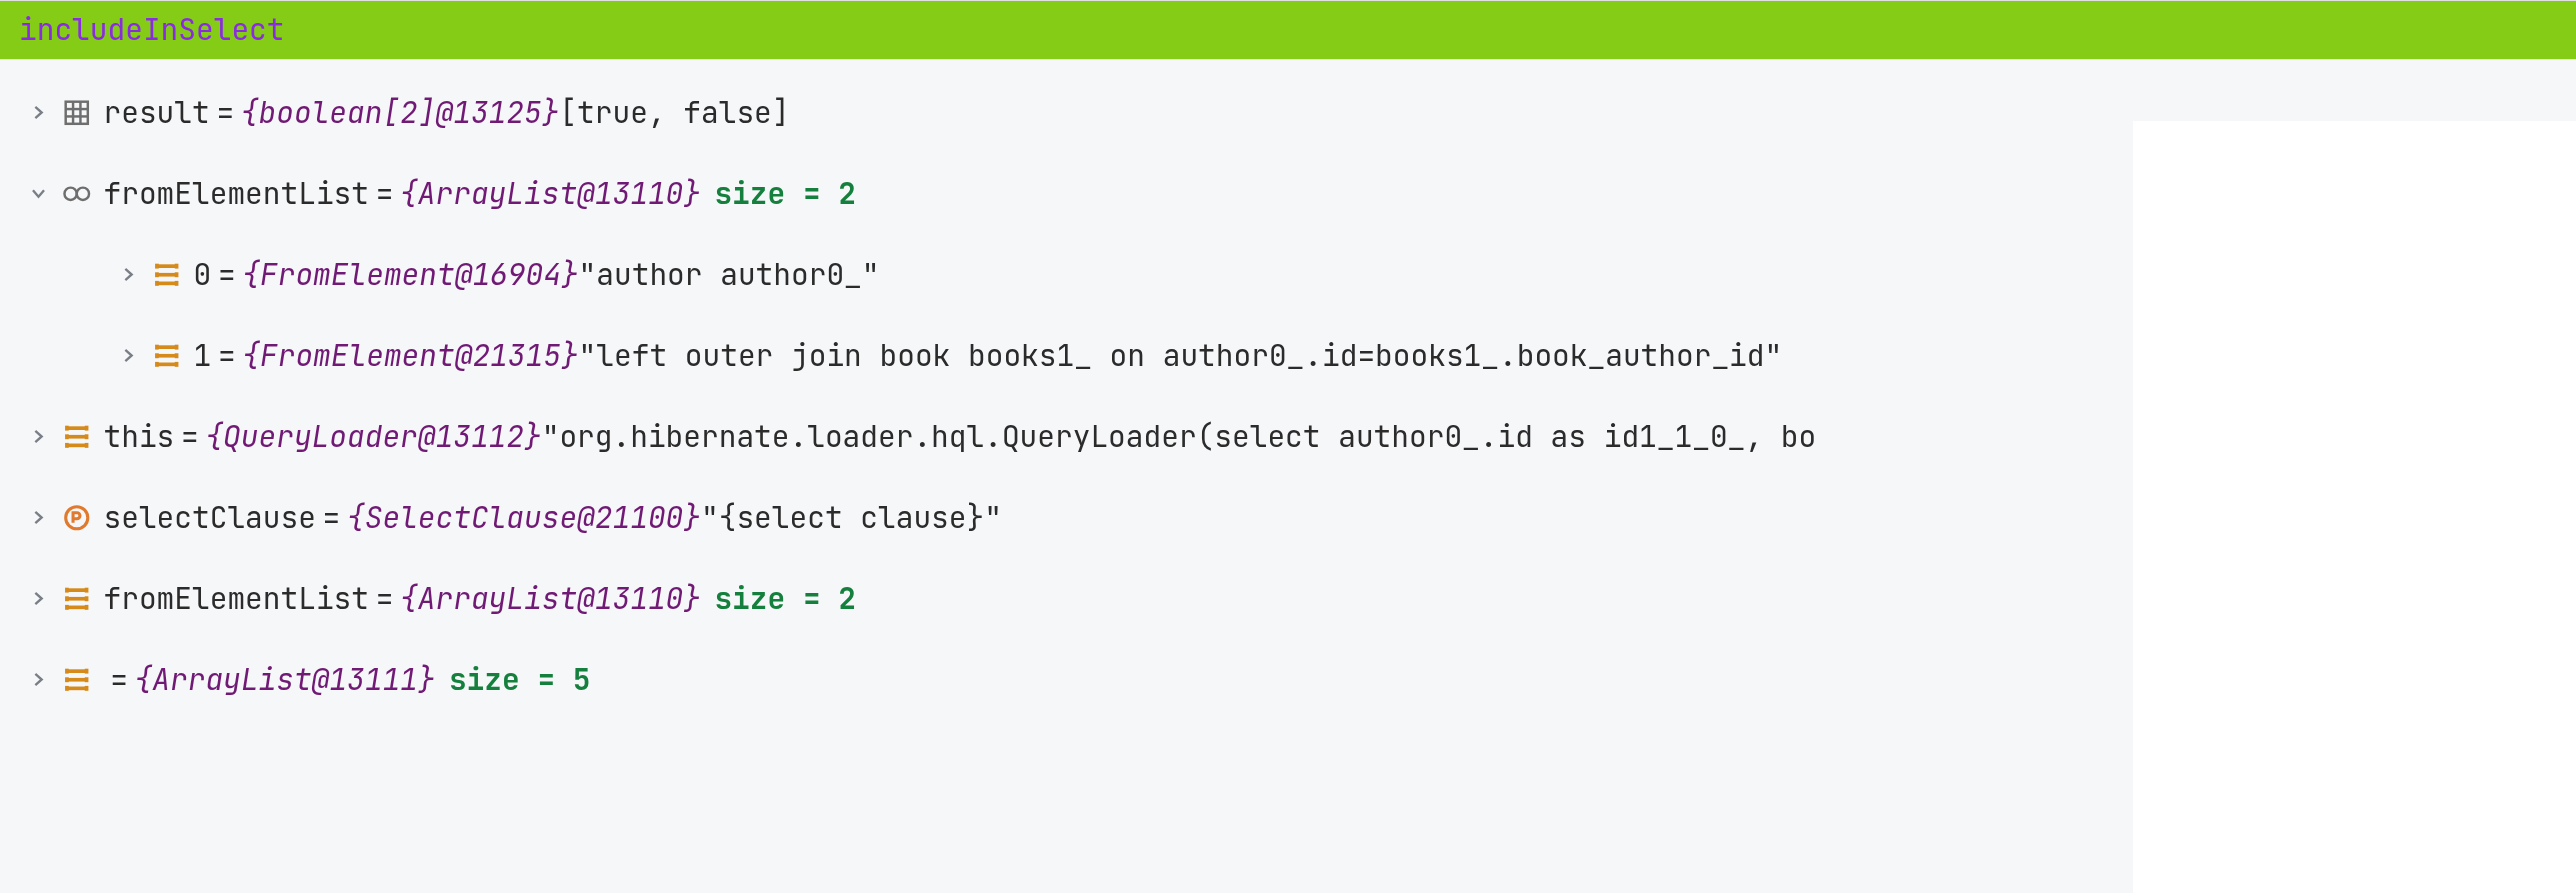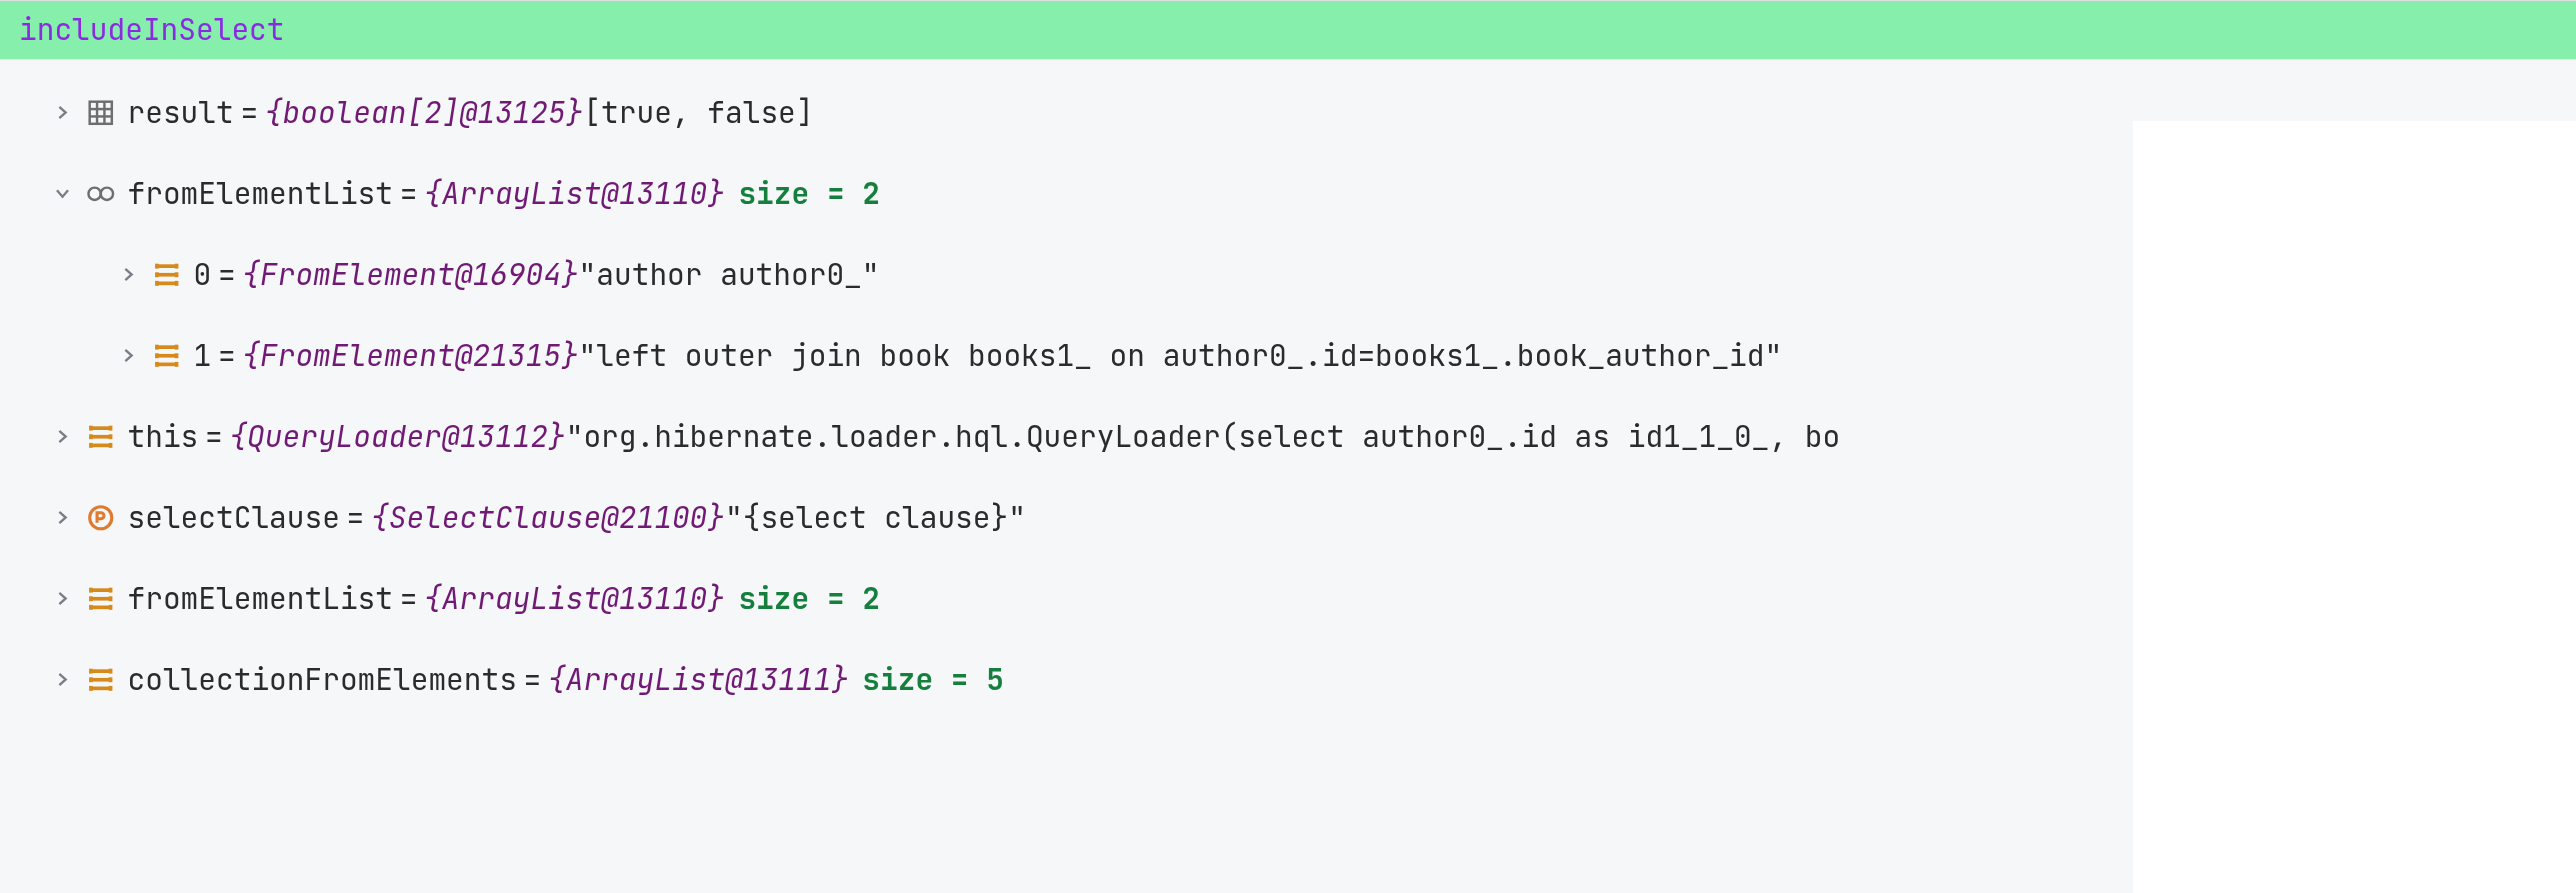--- a/index.html
+++ b/index.html
@@ -8,40 +8,40 @@
     padding: 0;
     width: 2576px;
     height: 894px;
     font-family: "JetBrains Mono", "SF Mono", Menlo, Consolas, monospace;
     font-size: 29.5px;
     background: #f6f7f9;
     color: #2b2b2b;
     overflow: hidden;
   }
   .header {
-    background: #86efac;
+    background: #84cc16;
     border-top: 1.3px solid #e0e0e0;
     border-bottom: 1.3px solid #e8e8e8;
     padding: 9.4px 19px;
   }
   .header-title {
     color: #8a2be2;
     font-family: "JetBrains Mono", Menlo, Consolas, monospace;
   }
   .tree {
     padding: 12px 0 0 0;
   }
   .row {
     display: flex;
     align-items: center;
     height: 81px;
     padding-left: 24px;
     white-space: nowrap;
   }
-  .indent-1 { padding-left: 24px; margin-left: 24px; }
+  .indent-1 { padding-left: 24px; }
   .indent-2 { padding-left: 114px; }
   .expander {
     width: 29.5px;
     display: inline-flex;
     justify-content: center;
     color: #7a7f87;
     flex: 0 0 29.5px;
   }
   .expander svg { width: 19px; height: 19px; }
   .icon {
@@ -246,21 +246,20 @@
           <line x1="4" y1="12" x2="20" y2="12"></line>
           <line x1="4" y1="19" x2="20" y2="19"></line>
         <line x1="4" y1="3" x2="4" y2="7"></line>
           <line x1="20" y1="3" x2="20" y2="7"></line>
         <line x1="4" y1="10" x2="4" y2="14"></line>
           <line x1="20" y1="10" x2="20" y2="14"></line>
         <line x1="4" y1="17" x2="4" y2="21"></line>
           <line x1="20" y1="17" x2="20" y2="21"></line>
       </svg>
     </span>
-    <span class="name-dark">collectionFromElements</span>
     <span class="eq"> = </span>
     <span class="type-gray">{ArrayList@13111}</span>
     <span class="size-gray">size = 5</span>
   </div>
 
 </div>
 
 <div class="white-right"></div>
 
 

